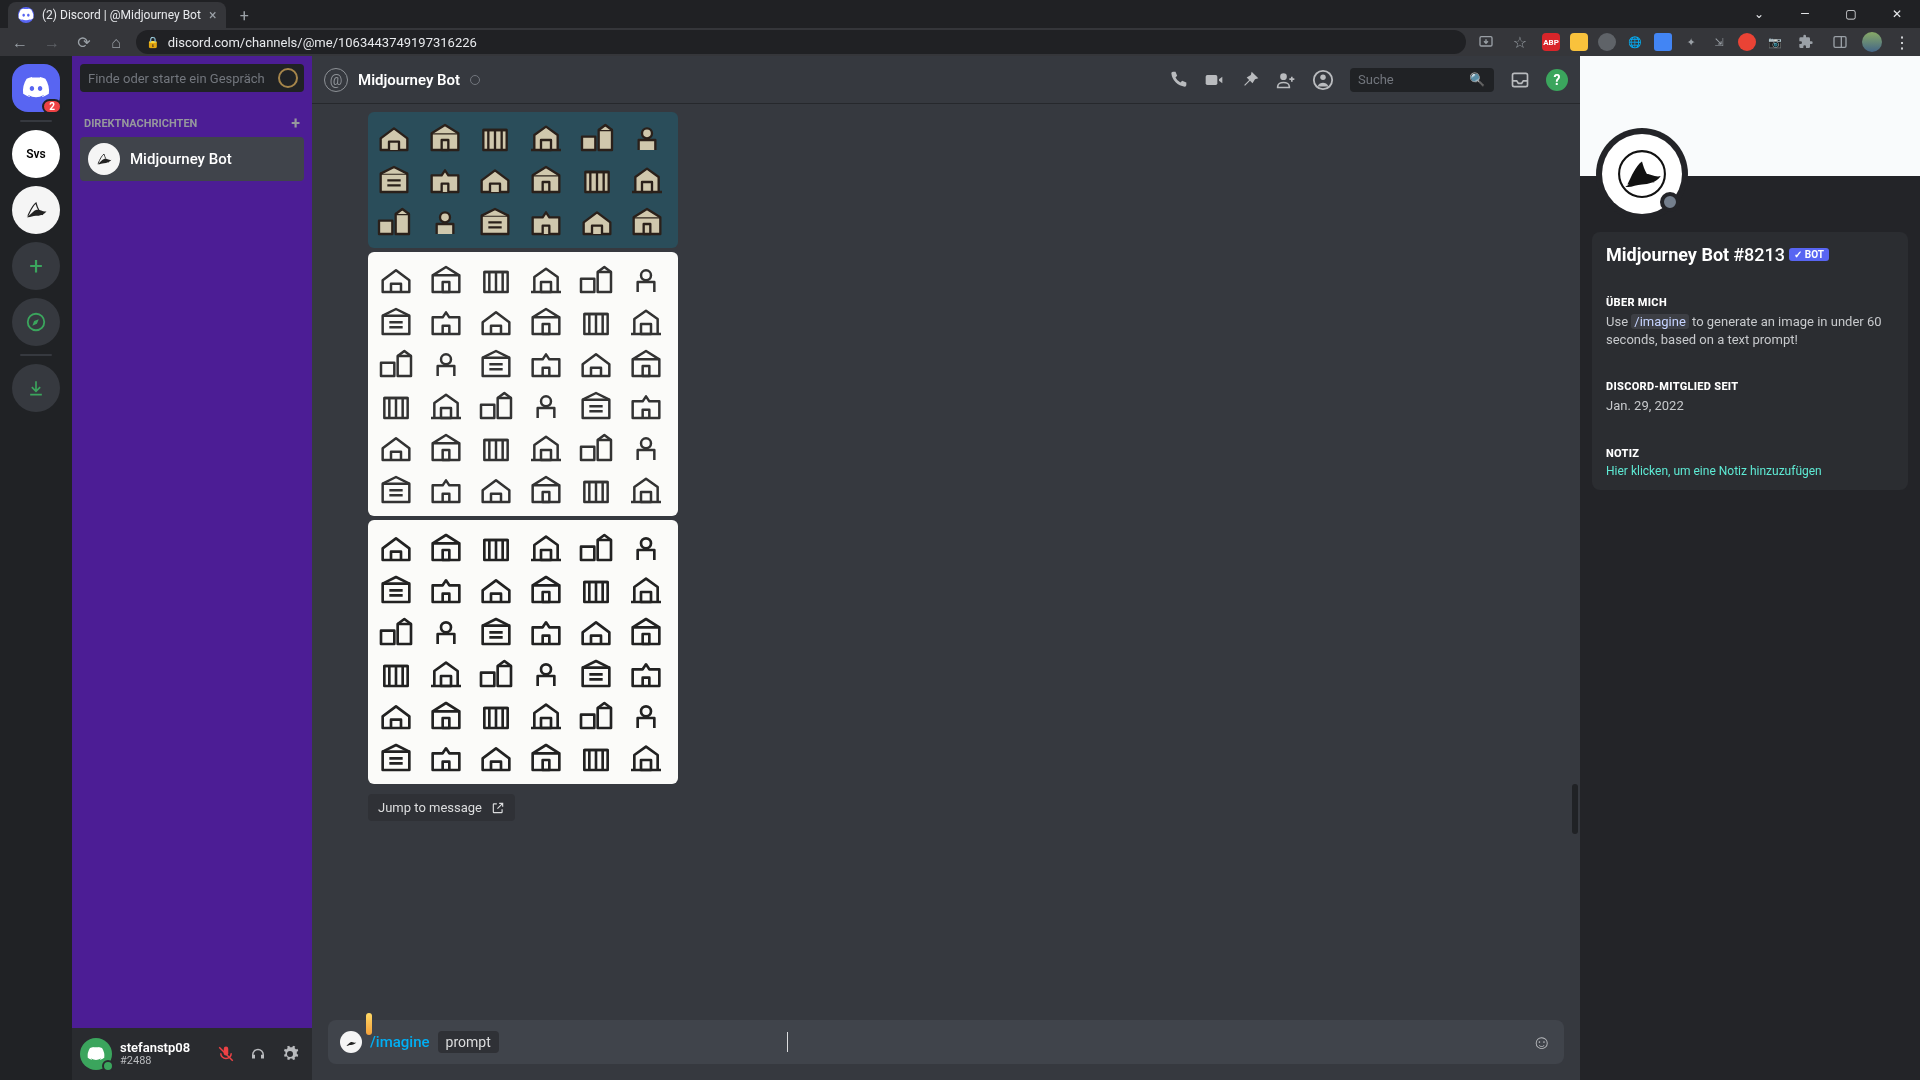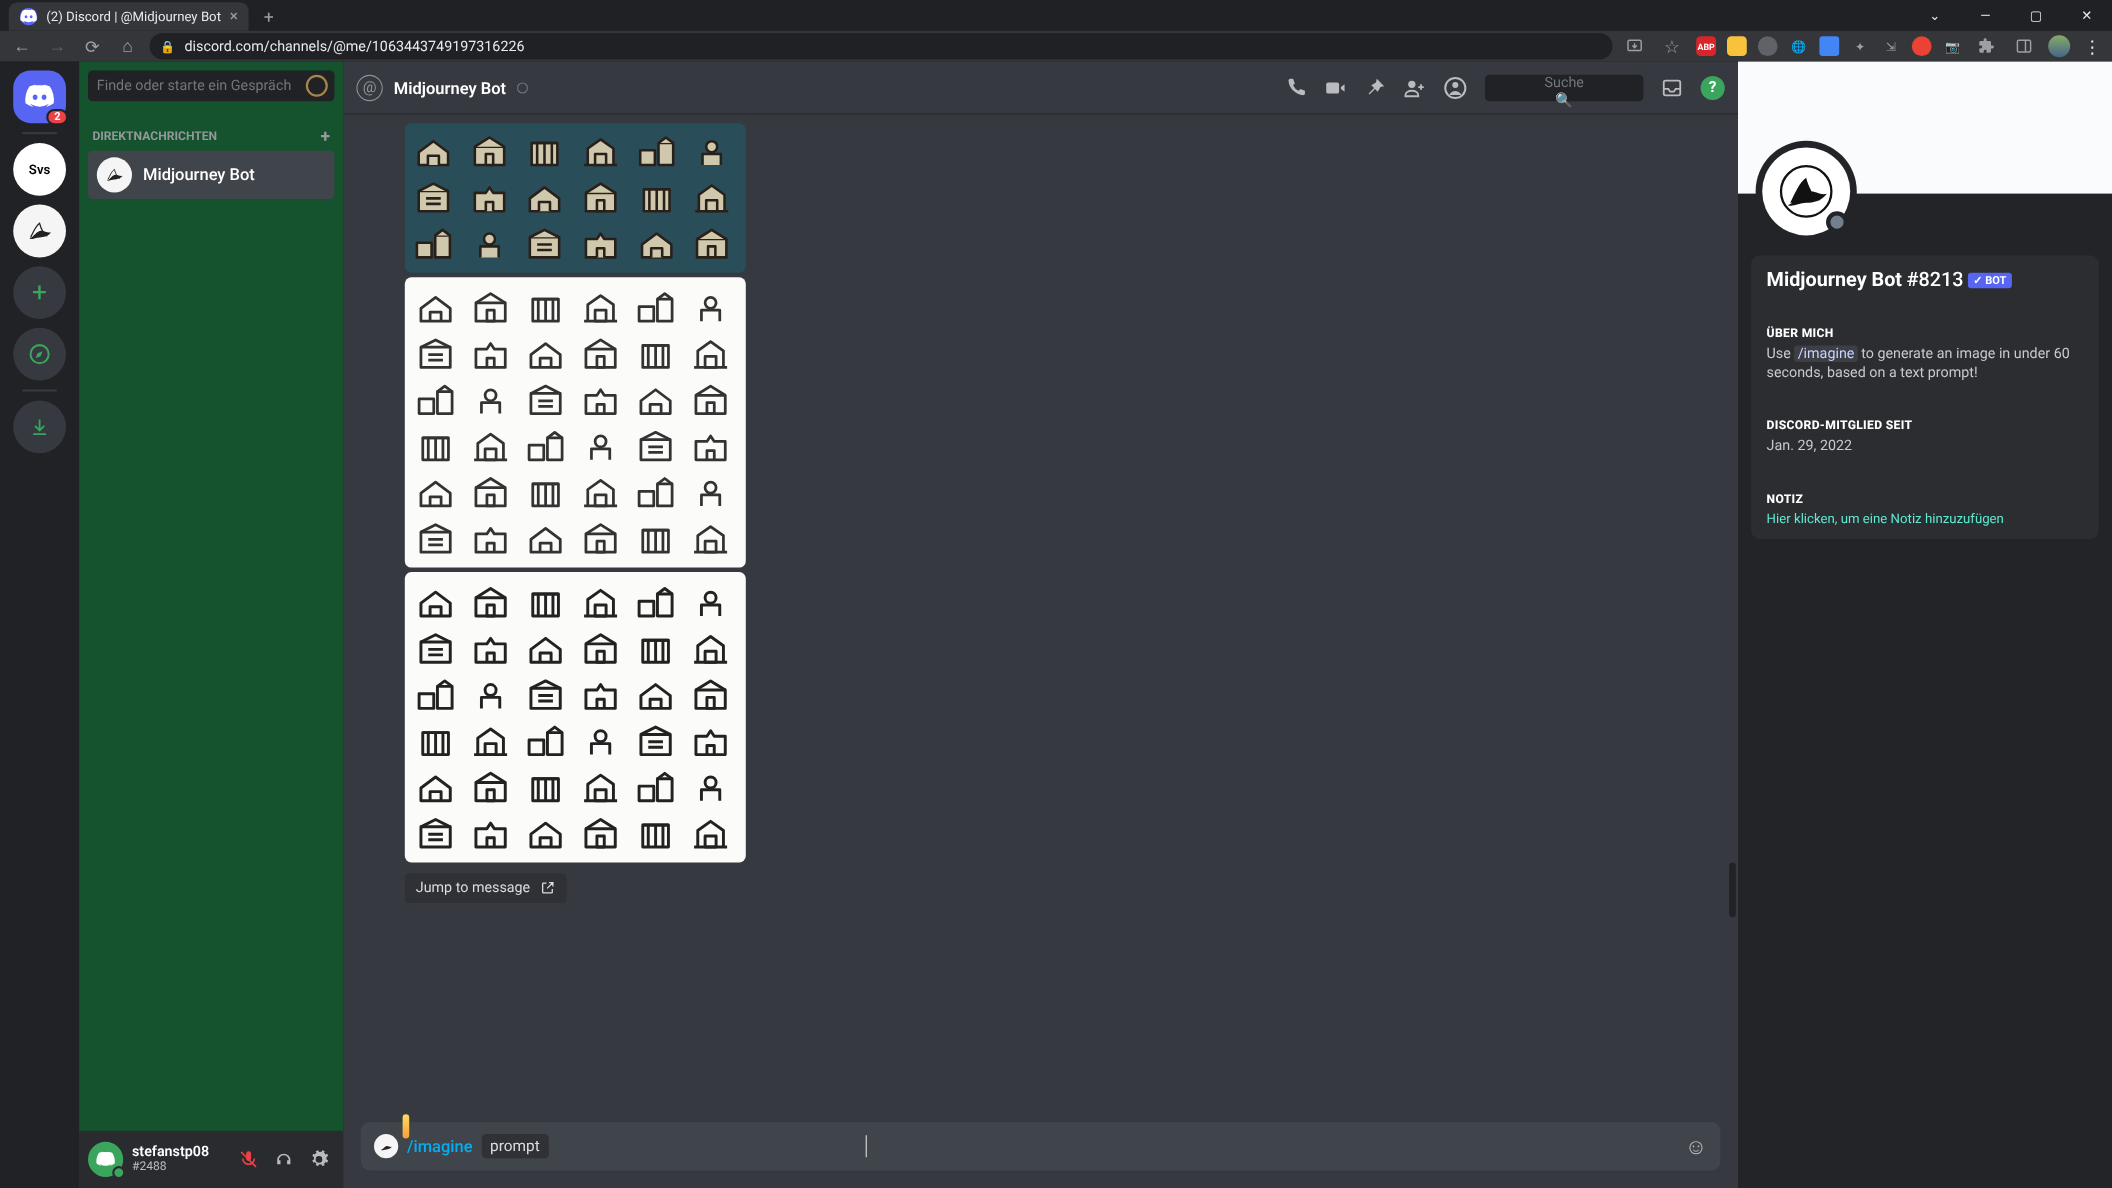--- a/index.html
+++ b/index.html
@@ -34,21 +34,21 @@
 .guild.home svg { width: 28px; height: 28px; fill: #fff; }
 .guild .badge { position: absolute; bottom: -2px; right: -2px; background: #ed4245; color: #fff; border-radius: 10px; font-size: 10px; padding: 0 5px; border: 2px solid #202225; font-weight: 700; }
 .guild.svs { background: #fff; color: #000; font-size: 12px; font-weight: 600; }
 .guild.mj { background: #f5f5f5; }
 .guild.mj svg { width: 28px; height: 28px; }
 .guild.add { color: #3ba55d; font-size: 24px; }
 .guild.explore { color: #3ba55d; }
 .guild.download { color: #3ba55d; }
 .guild-sep { width: 32px; height: 2px; background: #36393f; border-radius: 1px; }
 
-.dm-panel { width: 240px; background: #14532d; display: flex; flex-direction: column; }
+.dm-panel { width: 240px; background: #4c1d95; display: flex; flex-direction: column; }
 .dm-search { margin: 8px; height: 28px; background: #202225; border-radius: 4px; display: flex; align-items: center; padding: 0 8px; color: #72767d; font-size: 13px; cursor: text; position: relative; }
 .dm-search .ring { position: absolute; right: 6px; width: 20px; height: 20px; border: 2px solid rgba(255,200,100,0.6); border-radius: 50%; }
 .friends-row { display: flex; align-items: center; gap: 12px; padding: 8px 12px; color: #96989d; cursor: pointer; border-radius: 4px; margin: 0 8px; }
 .friends-row svg { width: 22px; height: 22px; fill: #96989d; }
 .dm-header { padding: 14px 12px 4px; font-size: 11px; font-weight: 700; color: #96989d; display: flex; align-items: center; justify-content: space-between; }
 .dm-header .plus { font-size: 16px; cursor: pointer; }
 .dm-item { display: flex; align-items: center; gap: 10px; padding: 6px 8px; margin: 0 8px; border-radius: 4px; cursor: pointer; color: #fff; font-size: 15px; font-weight: 500; }
 .dm-item.sel { background: #40444b; }
 .dm-avatar { width: 32px; height: 32px; border-radius: 50%; background: #f5f5f5; display: flex; align-items: center; justify-content: center; position: relative; }
 .dm-avatar svg { width: 20px; height: 20px; }
@@ -63,35 +63,35 @@
 .user-ctrl .ic { width: 28px; height: 28px; display: flex; align-items: center; justify-content: center; color: #b9bbbe; cursor: pointer; border-radius: 4px; }
 .user-ctrl .ic.muted { color: #ed4245; }
 
 .chat-col { flex: 1; display: flex; flex-direction: column; background: #36393f; min-width: 0; }
 .chat-header { height: 48px; border-bottom: 1px solid #26282c; display: flex; align-items: center; padding: 0 12px; gap: 10px; }
 .chat-header .at { width: 24px; height: 24px; border-radius: 50%; border: 1.5px solid #8e9297; display: flex; align-items: center; justify-content: center; color: #8e9297; font-size: 14px; }
 .chat-title { font-weight: 600; color: #fff; font-size: 15px; }
 .chat-title .status-dot { display: inline-block; width: 10px; height: 10px; border-radius: 50%; border: 1.5px solid #72767d; margin-left: 6px; }
 .header-icons { margin-left: auto; display: flex; align-items: center; gap: 16px; color: #b9bbbe; }
 .header-icons .ic { cursor: pointer; font-size: 18px; display: flex; }
-.search-box { width: 144px; height: 24px; background: #202225; border-radius: 4px; display: flex; align-items: center; padding: 0 8px; color: #72767d; font-size: 13px; justify-content: space-between; flex-direction: column; }
+.search-box { width: 144px; height: 24px; background: #202225; border-radius: 4px; display: flex; align-items: center; padding: 0 8px; color: #72767d; font-size: 13px; justify-content: space-between; }
 .help-circle { width: 22px; height: 22px; border-radius: 50%; background: #3ba55d; color: #fff; display: flex; align-items: center; justify-content: center; font-size: 14px; font-weight: 700; }
 .messages { flex: 1; overflow-y: auto; padding: 8px 16px 8px 56px; }
 
 .image-stack { display: flex; flex-direction: column; gap: 4px; max-width: 310px; }
 .img-card { border-radius: 6px; overflow: hidden; }
 .img-card.teal { background: #2a4d5a; padding: 8px 6px 10px; }
 .img-card.white { background: #fbfbf9; padding: 10px 8px; }
 .icon-grid { display: grid; grid-template-columns: repeat(6, 1fr); gap: 8px 6px; }
 .icon-grid .cell { width: 40px; height: 34px; display: flex; align-items: center; justify-content: center; }
 .icon-grid.teal .cell svg { fill: #d0c8ad; stroke: #2a201a; }
 .icon-grid.line .cell svg { fill: none; stroke: #333; stroke-width: 1.5; }
 .icon-grid.line2 .cell svg { fill: none; stroke: #222; stroke-width: 1.6; }
 
-.jump-chip { margin-top: 10px; display: inline-flex; align-items: flex-start; gap: 9px; background: #2f3136; color: #dcddde; font-size: 13px; padding: 6px 10px; border-radius: 4px; cursor: pointer; }
+.jump-chip { margin-top: 10px; display: inline-flex; align-items: center; gap: 9px; background: #2f3136; color: #dcddde; font-size: 13px; padding: 6px 10px; border-radius: 4px; cursor: pointer; }
 
 .prompt-hint { padding: 6px 16px 2px; font-size: 13px; color: #b9bbbe; }
 .prompt-hint b { color: #dcddde; font-weight: 600; margin-right: 8px; }
 
 .composer { margin: 0 16px 16px; background: #40444b; border-radius: 8px; height: 44px; display: flex; align-items: center; padding: 0 12px; gap: 8px; position: relative; }
 .composer .avatar-sm { width: 22px; height: 22px; border-radius: 50%; background: #f5f5f5; display: flex; align-items: center; justify-content: center; }
 .composer .avatar-sm svg { width: 14px; height: 14px; }
 .command-pill { color: #00aff4; font-weight: 500; font-size: 15px; position: relative; }
 .command-pill::before { content: ""; position: absolute; left: -4px; top: -20px; width: 6px; height: 22px; border-radius: 3px; background: linear-gradient(#ffd966, #f6a13a); }
 .param-pill { background: #2f3136; padding: 3px 8px; border-radius: 4px; font-size: 14px; color: #dcddde; }

